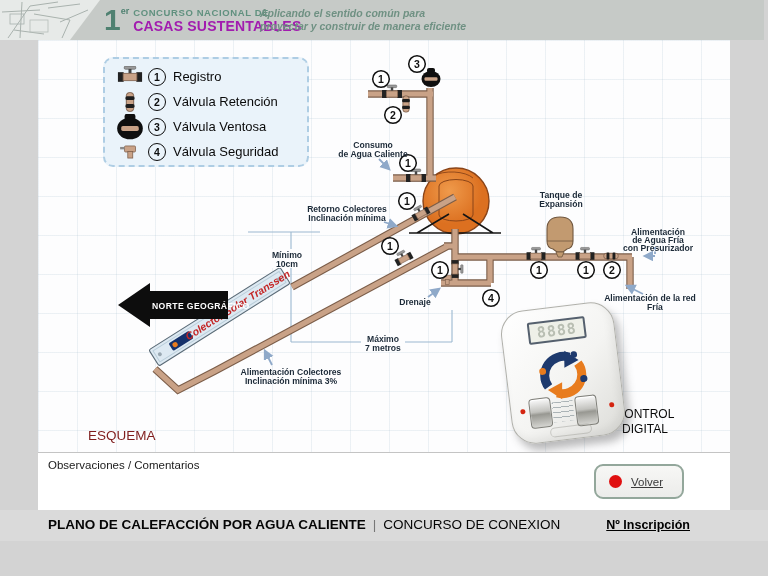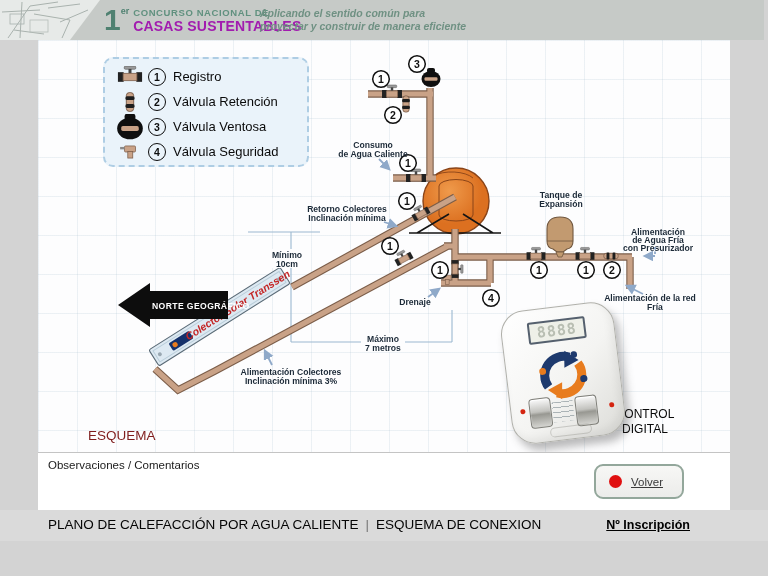--- a/index.html
+++ b/index.html
@@ -23,21 +23,21 @@
   .obs{position:absolute;left:38px;top:452px;width:692px;height:58px;background:#ffffff;border-top:1px solid #c4c4c4;z-index:4;}
   .obs-label{position:absolute;left:10px;top:6px;font:400 11.5px "Liberation Sans",sans-serif;color:#1a1a1a;text-align:center;}
   .volver{position:absolute;left:556px;top:11px;width:90px;height:35px;border:2px solid #93a79b;border-radius:9px;
     background:linear-gradient(#f7f7f5,#ececea);display:flex;align-items:center;padding-left:13px;box-sizing:border-box;cursor:pointer;}
   .volver-dot{width:13px;height:13px;border-radius:50%;background:#e01010;margin-right:9px;}
   .volver-label{font:400 11.5px "Liberation Sans",sans-serif;color:#3a3a3a;text-decoration:underline;}
 
   
   .footer{position:absolute;left:0;top:510px;width:768px;height:31px;background:#dadada;z-index:4;}
   .footer-title{position:absolute;left:48px;top:7px;font:400 13.5px "Liberation Sans",sans-serif;color:#050505;}
-  .ft-bold{font-weight:400;}
+  .ft-bold{font-weight:700;}
   .ft-sep{color:#777;margin:0 7px;}
   .inscription{position:absolute;right:78px;top:8px;font:700 12.5px "Liberation Sans",sans-serif;color:#000;text-decoration:underline;}
 
   
   .legend{position:absolute;left:103px;top:57px;width:206px;height:110px;border:2px dashed #aecde4;border-radius:10px;
     background:#eaf3fa;z-index:3;box-sizing:border-box;padding-top:5px;}
   .lrow{display:flex;align-items:center;height:25px;padding-left:7px;}
   .licon{width:36px;display:flex;justify-content:center;align-items:center;}
   .lnum{width:16px;height:16px;border:1.6px solid #0d0d0d;border-radius:50%;font:700 10.5px/16px "Liberation Sans",sans-serif;
     text-align:center;margin-right:7px;color:#0d0d0d;flex-shrink:0;}
@@ -341,16 +341,16 @@
 <div class="obs">
   <div class="obs-label">Observaciones / Comentarios</div>
   <div class="volver">
     <span class="volver-dot"></span>
     <span class="volver-label">Volver</span>
   </div>
 </div>
 
 <div class="footer">
   <div class="footer-title">
-    <span class="ft-bold">PLANO DE CALEFACCIÓN POR AGUA CALIENTE</span><span class="ft-sep">|</span><span>ESQUEMA DE CONEXION</span>
+    <span class="ft-bold">PLANO DE CALEFACCIÓN POR AGUA CALIENTE</span><span class="ft-sep">|</span><span>CONCURSO DE CONEXION</span>
   </div>
   <div class="inscription">Nº Inscripción</div>
 </div>
 
 </body></html>

